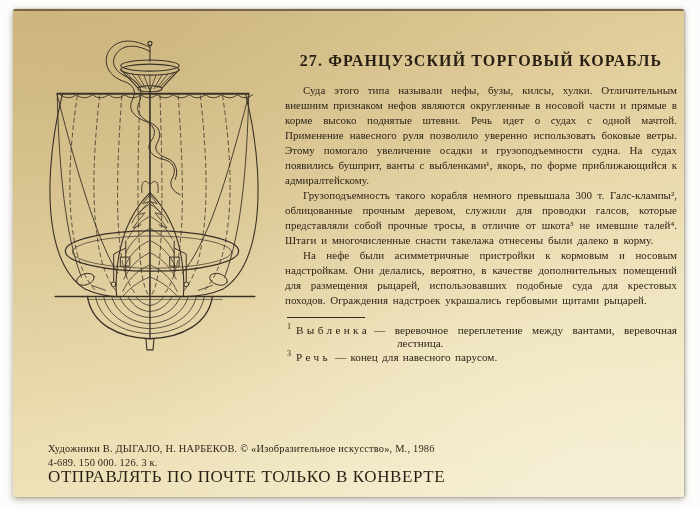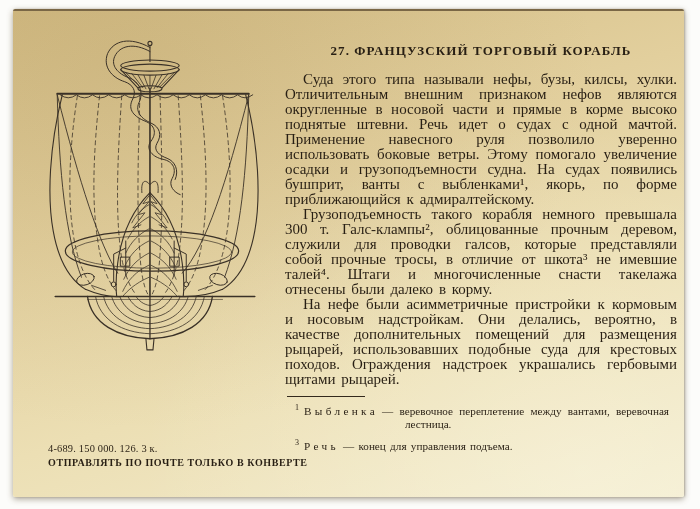--- a/index.html
+++ b/index.html
@@ -19,42 +19,42 @@
     border-top:2px solid #7a6746;
     box-shadow:0 2px 6px rgba(70,55,25,0.45), 1px 0 2px rgba(70,55,25,0.25);
     border-radius:2px;
     color:#281f14;
   }
   .illus{position:absolute;left:16px;top:20px;width:252px;height:424px;}
   .textcol{
     position:absolute;left:272px;top:24px;width:392px;
   }
   .title{
-    font-size:13px;font-weight:bold;letter-spacing:1.1px;
-    text-align:center;margin:8px 0 13px 0;white-space:nowrap;
+    font-size:16px;font-weight:bold;letter-spacing:1.1px;
+    text-align:center;margin:17px 0 13px 0;white-space:nowrap;
   }
   .para{
-    margin:0;font-size:15px;line-height:15px;
+    margin:0;font-size:11px;line-height:15px;
     text-align:justify;text-indent:18px;word-spacing:2.1px;
   }
   .fnsep{
     width:78px;height:0;border-top:1.2px solid #33291c;
     margin:9px 0 6px 2px;
   }
   .fn{
     font-size:11.2px;line-height:13.4px;text-align:justify;word-spacing:1.5px;
-    padding-left:112px;text-indent:-112px;margin:8px;
+    padding-left:112px;text-indent:-112px;margin:0;
   }
   .fn sup{font-size:8px;line-height:0;margin:0 5px 0 2px;}
   .fn .term{letter-spacing:0.30em;margin-right:4px;}
   .credits{
     position:absolute;left:35px;top:431px;width:620px;
     font-size:10.4px;line-height:13.6px;letter-spacing:0.2px;
   }
-  .credits .mail{font-weight:bold;font-size:10px;letter-spacing:0.6px;margin-top:0.5px;}
+  .credits .mail{font-weight:normal;font-size:17px;letter-spacing:0.6px;margin-top:0.5px;}
   svg *{vector-effect:non-scaling-stroke;}
 </style>
 </head>
 <body>
 
 <div class="page">
   <div class="card">
 
     <svg class="illus" viewBox="0 0 250 420" aria-hidden="true">
       <g stroke="#3a3127" fill="none" stroke-width="1.1" stroke-linecap="round" stroke-linejoin="round">
@@ -174,23 +174,24 @@
     <div class="textcol">
       <h1 class="title">27. ФРАНЦУЗСКИЙ ТОРГОВЫЙ КОРАБЛЬ</h1>
       <p class="para">Суда этого типа называли нефы, бузы, килсы, хулки. Отличительным внешним признаком нефов являются округленные в носовой части и прямые в корме высоко поднятые штевни. Речь идет о судах с одной мачтой. Применение навесного руля позволило уверенно использовать боковые ветры. Этому помогало увеличение осадки и грузоподъемности судна. На судах появились бушприт, ванты с выбленками¹, якорь, по форме приближающийся к адмиралтейскому.</p>
       <p class="para">Грузоподъемность такого корабля немного превышала 300 т. Галс-клампы², облицованные прочным деревом, служили для проводки галсов, которые представляли собой прочные тросы, в отличие от шкота³ не имевшие талей⁴. Штаги и многочисленные снасти такелажа отнесены были далеко в корму.</p>
       <p class="para">На нефе были асимметричные пристройки к кормовым и носовым надстройкам. Они делались, вероятно, в качестве дополнительных помещений для размещения рыцарей, использовавших подобные суда для крестовых походов. Ограждения надстроек украшались гербовыми щитами рыцарей.</p>
 
       <div class="fnsep"></div>
 
       <div>
         <div class="fn"><sup>1</sup><span class="term">Выбленка</span><span>— веревочное переплетение между вантами, веревочная лестница.</span></div>
-        <div class="fn"><sup>3</sup><span class="term">Речь</span><span>— конец для управления подъема.</span></div>
+        <div class="fn"><sup>3</sup><span class="term">Речь</span><span>— конец для навесного парусом.</span></div>
       </div>
     </div>
 
     <div class="credits">
+      <div>Художники В. ДЫГАЛО, Н. НАРБЕКОВ. © «Изобразительное искусство», М., 1986</div>
       <div>4-689. 150 000. 126. 3 к.</div>
       <div class="mail">ОТПРАВЛЯТЬ ПО ПОЧТЕ ТОЛЬКО В КОНВЕРТЕ</div>
     </div>
 
   </div>
 </div>
 
 </body></html>

